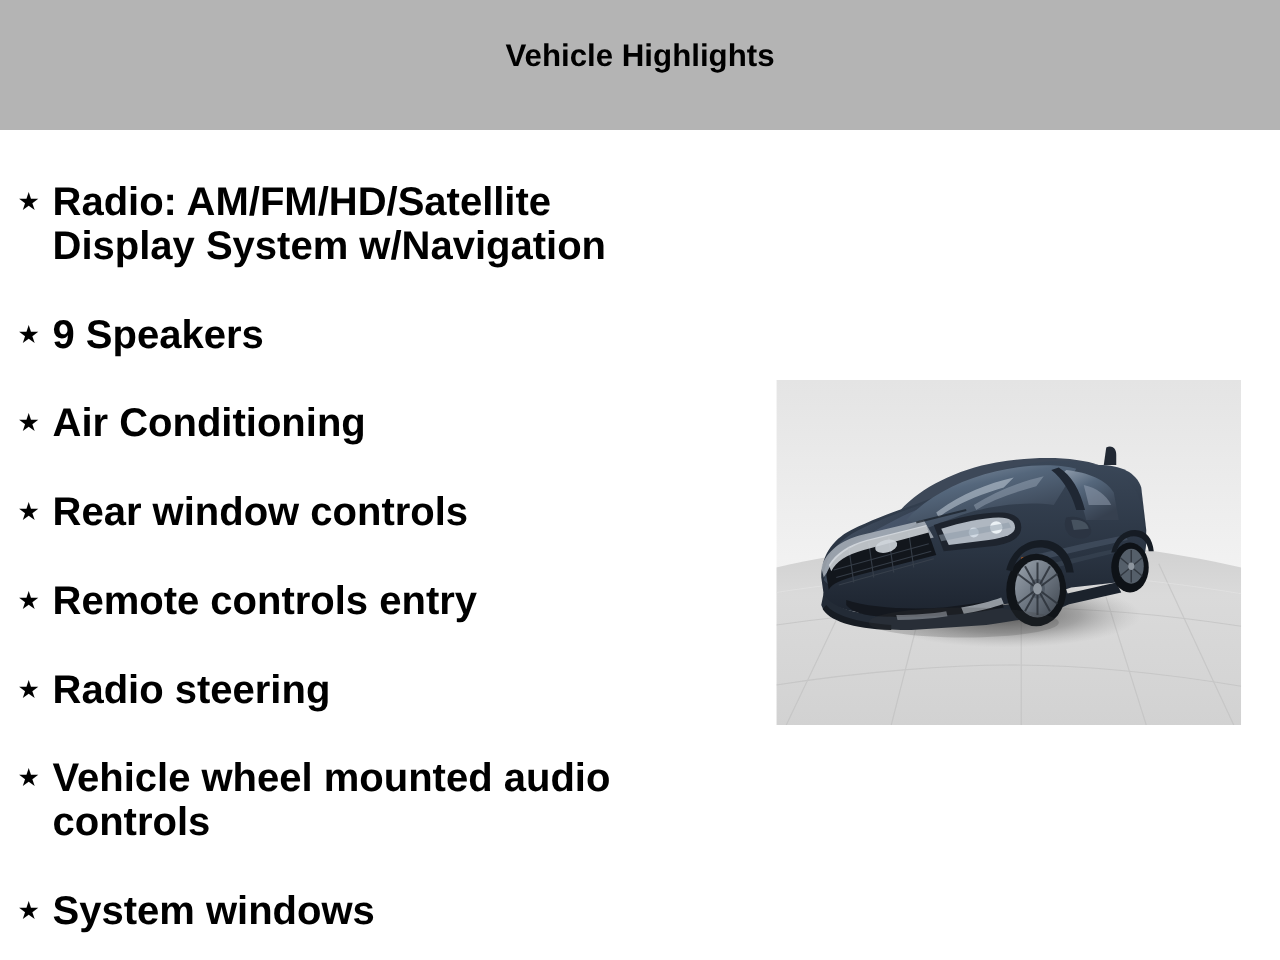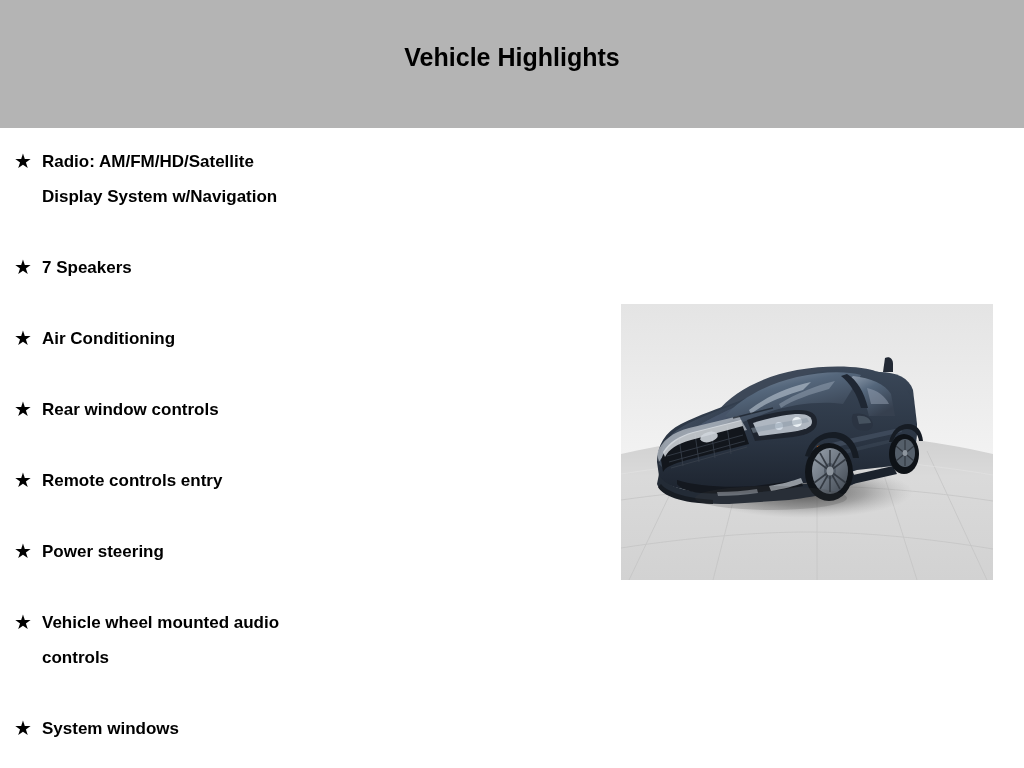--- a/index.html
+++ b/index.html
@@ -22,21 +22,21 @@
     height: 768px;
     background: #ffffff;
   }
 
   
   .header-bar {
     position: absolute;
     left: 0;
     top: 0;
     width: 1024px;
-    height: 128px;
+    height: 104px;
     background: #b4b4b4;
     display: flex;
     align-items: center;
     justify-content: center;
     box-sizing: border-box;
   }
   .header-title {
     font-size: 25px;
     font-weight: bold;
     color: #000000;
@@ -67,21 +67,21 @@
     flex: 0 0 auto;
     width: 28px;
     font-size: 20px;
     line-height: 35px;
     color: #000000;
     text-align: left;
     font-family: "DejaVu Sans", sans-serif;
   }
   .highlight-text {
     flex: 1 1 auto;
-    font-size: 17px;
+    font-size: 32px;
     font-weight: bold;
     line-height: 35px;
     color: #000000;
     white-space: pre-line;
   }
 
   
   .vehicle-photo {
     position: absolute;
     left: 621px;
@@ -109,41 +109,41 @@
   <ul class="highlights-list">
 
     <li class="highlight-item" style="margin-top:22px;">
       <span class="bullet-star">★</span>
       <span class="highlight-text">Radio: AM/FM/HD/Satellite
 Display System w/Navigation</span>
     </li>
 
     <li class="highlight-item" style="margin-top:36px;">
       <span class="bullet-star">★</span>
-      <span class="highlight-text">7 Speakers</span>
+      <span class="highlight-text">9 Speakers</span>
     </li>
 
     <li class="highlight-item" style="margin-top:36px;">
       <span class="bullet-star">★</span>
       <span class="highlight-text">Air Conditioning</span>
     </li>
 
     <li class="highlight-item" style="margin-top:36px;">
       <span class="bullet-star">★</span>
       <span class="highlight-text">Rear window controls</span>
     </li>
 
     <li class="highlight-item" style="margin-top:36px;">
       <span class="bullet-star">★</span>
       <span class="highlight-text">Remote controls entry</span>
     </li>
 
     <li class="highlight-item" style="margin-top:36px;">
       <span class="bullet-star">★</span>
-      <span class="highlight-text">Power steering</span>
+      <span class="highlight-text">Radio steering</span>
     </li>
 
     <li class="highlight-item" style="margin-top:36px;">
       <span class="bullet-star">★</span>
       <span class="highlight-text">Vehicle wheel mounted audio
 controls</span>
     </li>
 
     <li class="highlight-item" style="margin-top:36px;">
       <span class="bullet-star">★</span>

